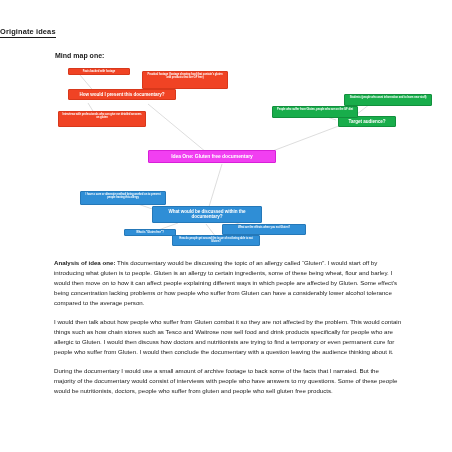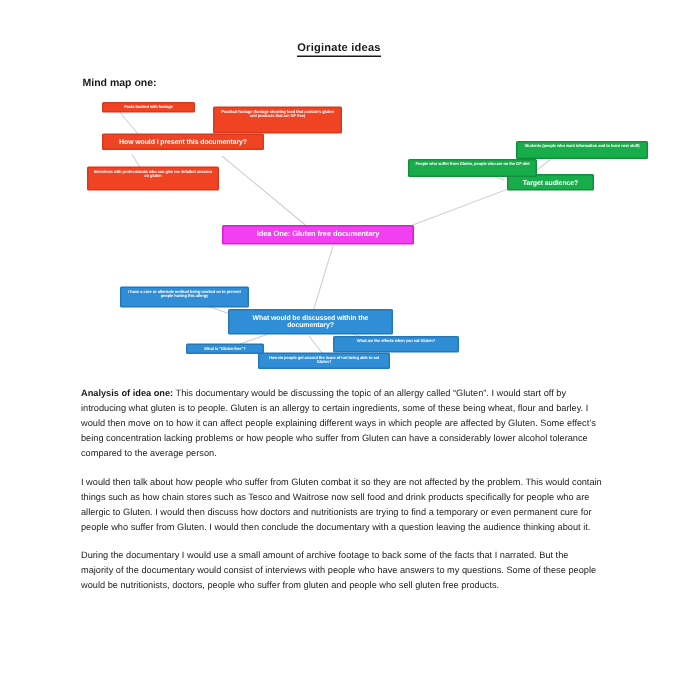--- a/index.html
+++ b/index.html
@@ -23,21 +23,21 @@
     inset: 0;
     background: #fff;
   }
 
   
   .doc-title {
     position: absolute;
     top: 27px;
     left: 0;
     width: 452px;
-    text-align: center;
+    text-align: left;
     font-size: 7.4px;
     font-weight: bold;
     letter-spacing: .15px;
   }
   .doc-title span {
     border-bottom: 1px solid #1a1a1a;
     padding-bottom: 1px;
   }
 
   .section-label {

